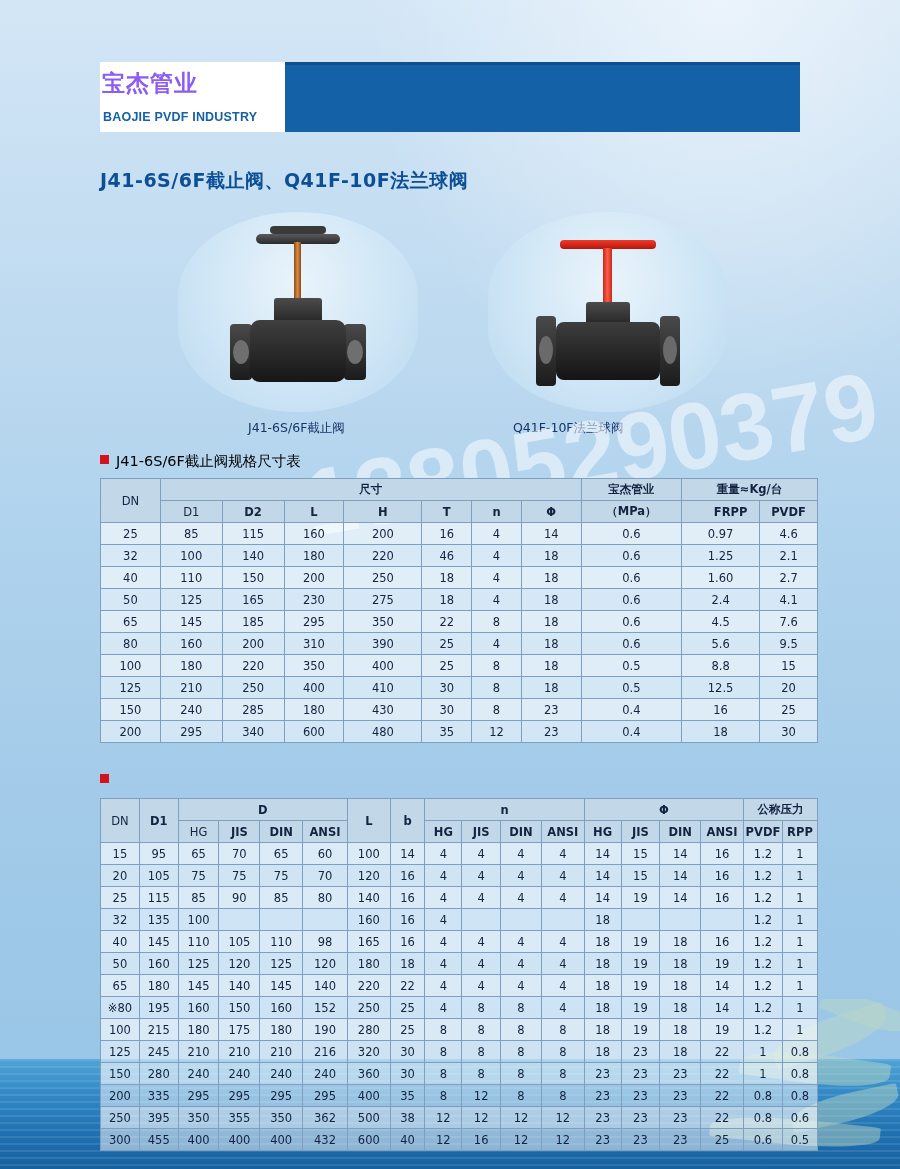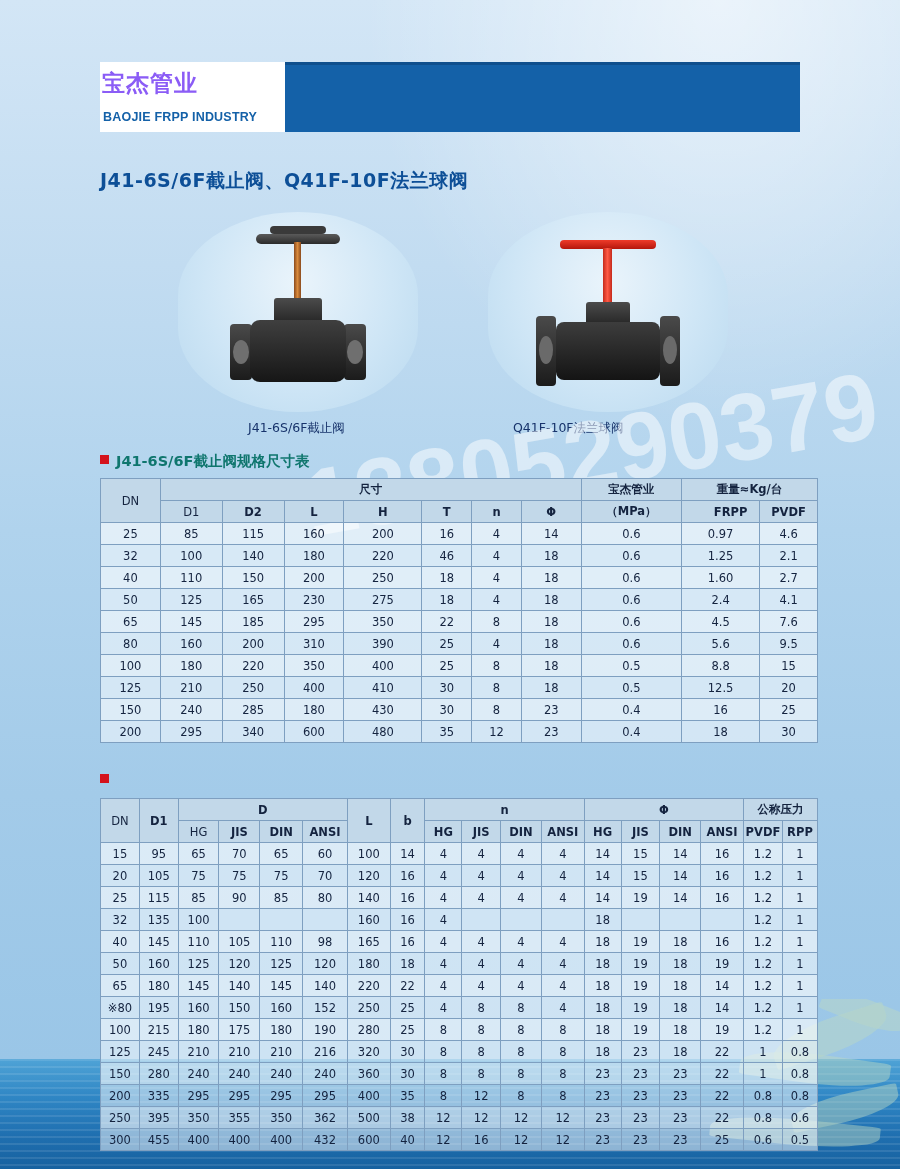--- a/index.html
+++ b/index.html
@@ -21,21 +21,21 @@
     background:radial-gradient(ellipse at 70% 0%,rgba(255,255,255,.55),rgba(255,255,255,0) 60%);}
   
   .header{position:absolute;left:100px;top:62px;width:700px;height:70px;}
   .header-bar{position:absolute;left:175px;top:0;width:525px;height:70px;background:#1461a8;}
   .header-bar:after{content:"";position:absolute;left:0;top:0;width:100%;height:3px;background:#0f4f8d;}
   .logo{position:absolute;left:0;top:0;width:185px;height:70px;background:#fff;}
   .logo-cn{position:absolute;left:2px;top:6px;font-size:23px;font-weight:bold;color:#8b5cf6;letter-spacing:1px;font-family:"DejaVu Sans",sans-serif;}
   .logo-en{position:absolute;left:3px;top:48px;font-size:12.5px;font-weight:bold;color:#1461a8;letter-spacing:.2px;}
   
   .main-title{position:absolute;left:100px;top:168px;font-size:19px;color:#0d4f97;font-weight:bold;letter-spacing:.5px;font-family:"DejaVu Sans",sans-serif;}
-  .sec-title{position:absolute;font-size:14.5px;color:#0f766e;font-weight:bold;font-family:"DejaVu Sans",sans-serif;text-align:center;}
+  .sec-title{position:absolute;font-size:14.5px;color:#000000;font-weight:normal;font-family:"DejaVu Sans",sans-serif;text-align:center;}
   .sec-title .sq{display:inline-block;width:9px;height:9px;background:#d4121c;margin-right:7px;vertical-align:2px;}
   
   .photo{position:absolute;border-radius:50%/42%;background:radial-gradient(ellipse at 50% 35%,#eaf4fb 0%,#cfe6f6 55%,#b9d9ef 100%);}
   .ph1{left:178px;top:212px;width:240px;height:200px;}
   .ph2{left:488px;top:212px;width:240px;height:200px;}
   .cap{position:absolute;font-size:12.5px;color:#17336b;font-family:"DejaVu Sans",sans-serif;}
   .cap1{left:248px;top:420px;}
   .cap2{left:513px;top:420px;}
   
   .v1{position:absolute;left:178px;top:212px;width:240px;height:200px;}
@@ -81,21 +81,21 @@
   <span style="left:90px;top:55px;width:150px;height:30px;transform:rotate(8deg);"></span>
   <span style="left:140px;top:95px;width:110px;height:28px;transform:rotate(-12deg);"></span>
   <span style="left:60px;top:120px;width:170px;height:26px;transform:rotate(6deg);"></span>
   <span style="left:170px;top:0px;width:90px;height:26px;transform:rotate(22deg);"></span>
 </div>
 
 <div class="header">
   <div class="header-bar"></div>
   <div class="logo">
     <div class="logo-cn">宝杰管业</div>
-    <div class="logo-en">BAOJIE FRPP INDUSTRY</div>
+    <div class="logo-en">BAOJIE PVDF INDUSTRY</div>
   </div>
 </div>
 
 <div class="main-title">J41-6S/6F截止阀、Q41F-10F法兰球阀</div>
 
 <div class="photo ph1"></div>
 <div class="v1">
   <div class="wheel2"></div>
     <div class="wheel"></div>
     <div class="stem"></div>

